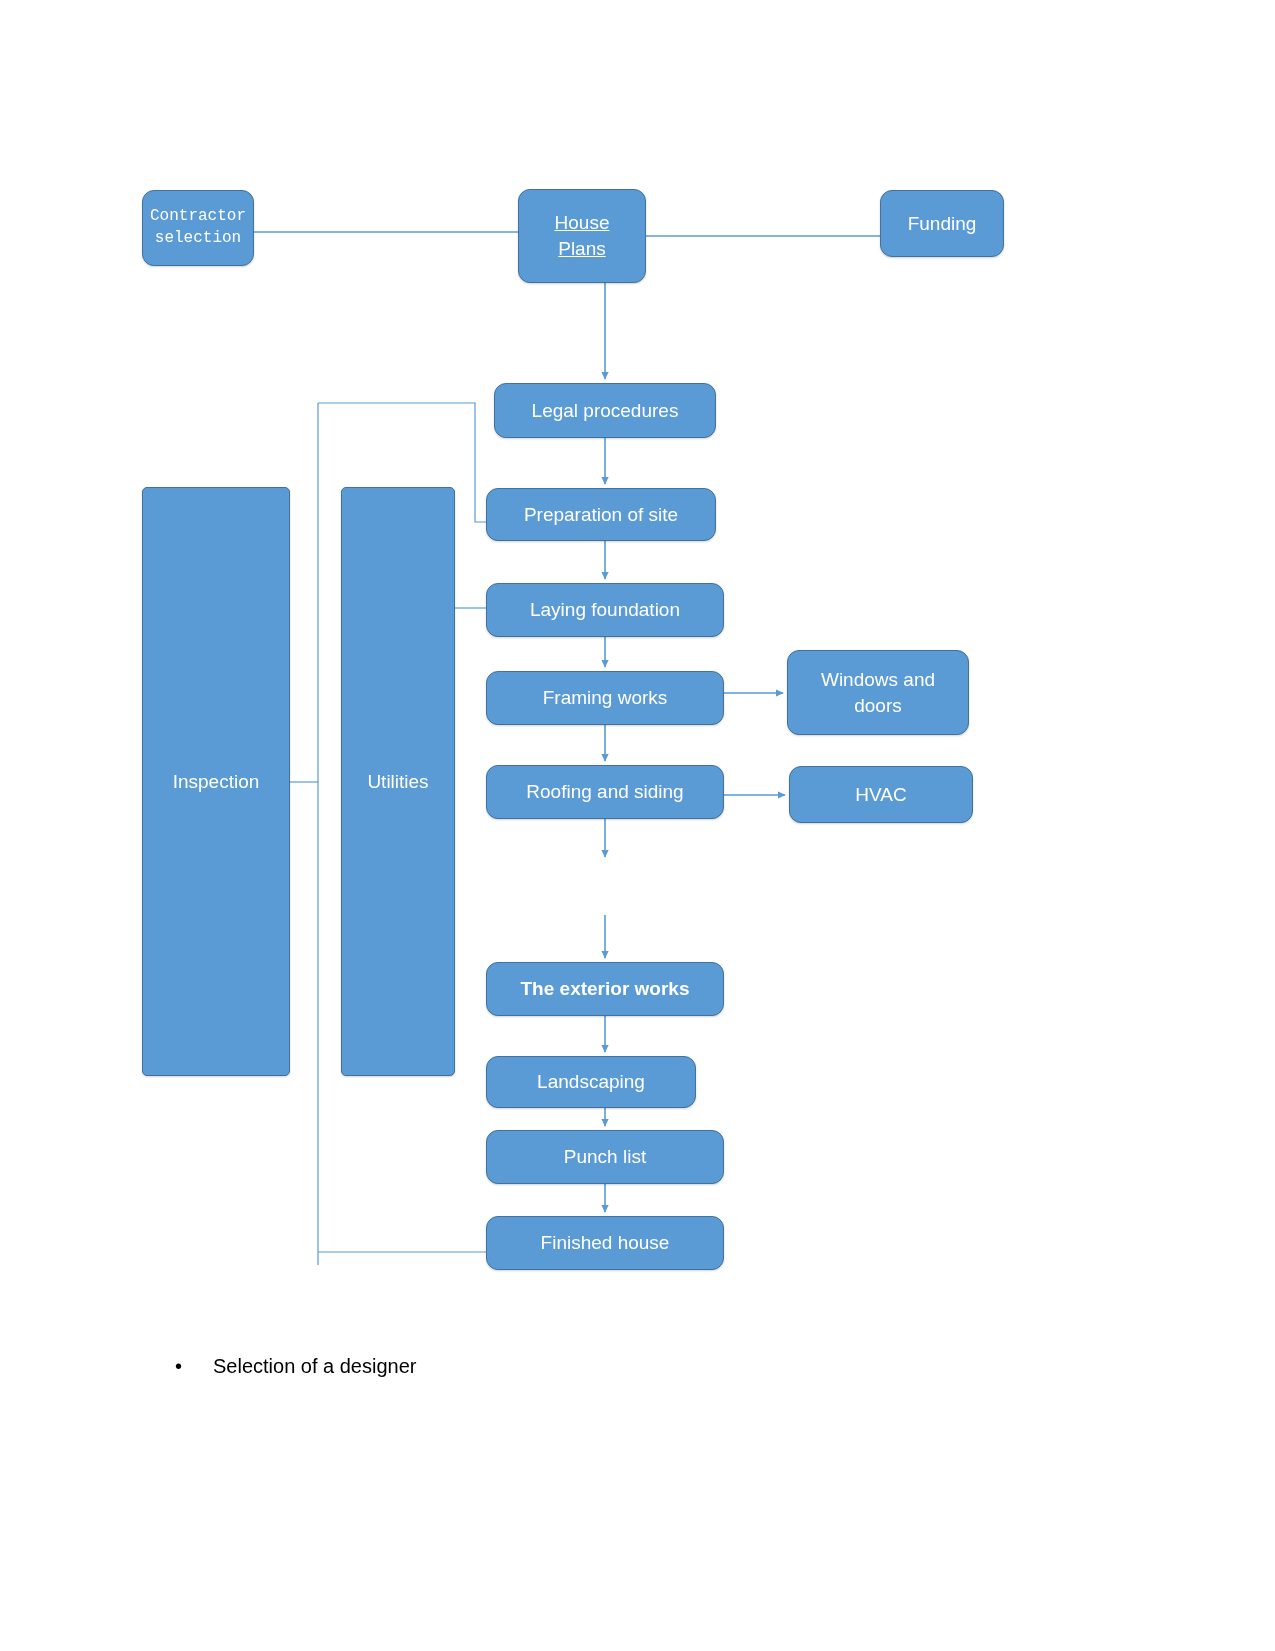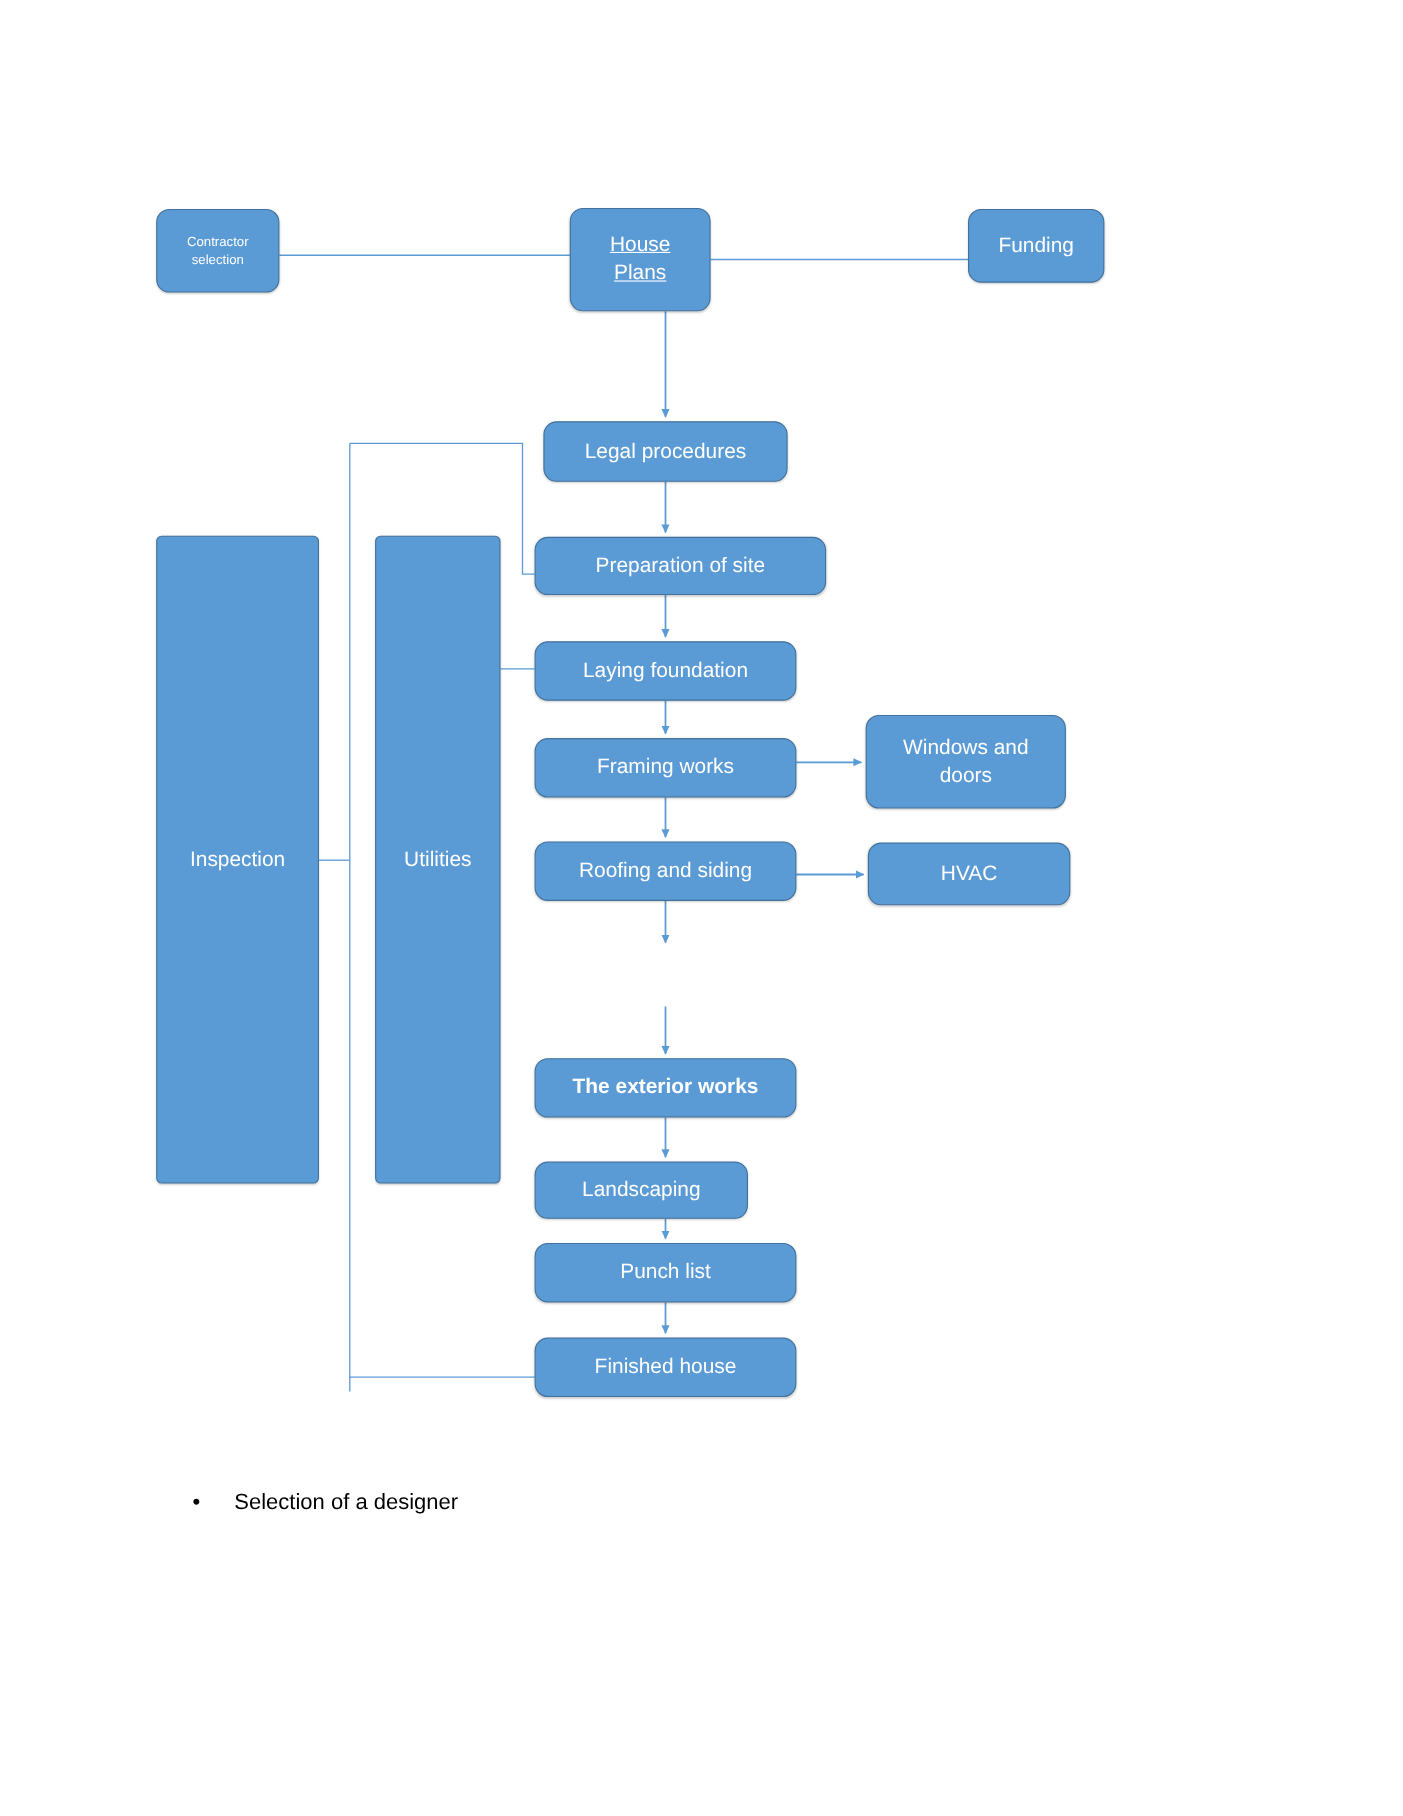--- a/index.html
+++ b/index.html
@@ -30,21 +30,21 @@
     display: flex;
     align-items: center;
     justify-content: center;
     text-align: center;
     line-height: 1.35;
     font-size: 19px;
     font-weight: 400;
     box-shadow: 0 1px 2px rgba(0,0,0,0.18);
     z-index: 3;
   }
-  .node-sm { font-size: 12px; }
+  .node-sm { font-size: 16px; font-family: Liberation Mono, monospace; }
   .node-tall { border-radius: 5px; }
   svg.connectors {
     position: absolute;
     left: 0;
     top: 0;
     width: 1275px;
     height: 1651px;
     z-index: 1;
     pointer-events: none;
   }
@@ -130,42 +130,42 @@
   </div>
 
   <div class="node node-tall" style="left:341px; top:487px; width:114px; height:589px;">
     <span style="white-space:pre-line;">Utilities</span>
   </div>
 
   <div class="node" style="left:494px; top:383px; width:222px; height:55px;">
     <span style="white-space:pre-line;">Legal procedures</span>
   </div>
 
-  <div class="node" style="left:486px; top:488px; width:265px; height:53px;">
+  <div class="node" style="left:486px; top:488px; width:230px; height:53px;">
     <span style="white-space:pre-line;">Preparation of site</span>
   </div>
 
   <div class="node" style="left:486px; top:583px; width:238px; height:54px;">
     <span style="white-space:pre-line;">Laying foundation</span>
   </div>
 
   <div class="node" style="left:486px; top:671px; width:238px; height:54px;">
     <span style="white-space:pre-line;">Framing works</span>
   </div>
 
   <div class="node" style="left:486px; top:765px; width:238px; height:54px;">
     <span style="white-space:pre-line;">Roofing and siding</span>
   </div>
 
 
   <div class="node" style="left:486px; top:962px; width:238px; height:54px;font-weight:bold;">
     <span style="white-space:pre-line;">The exterior works</span>
   </div>
 
-  <div class="node" style="left:486px; top:1056px; width:194px; height:52px;">
+  <div class="node" style="left:486px; top:1056px; width:210px; height:52px;">
     <span style="white-space:pre-line;">Landscaping</span>
   </div>
 
   <div class="node" style="left:486px; top:1130px; width:238px; height:54px;">
     <span style="white-space:pre-line;">Punch list</span>
   </div>
 
   <div class="node" style="left:486px; top:1216px; width:238px; height:54px;">
     <span style="white-space:pre-line;">Finished house</span>
   </div>

